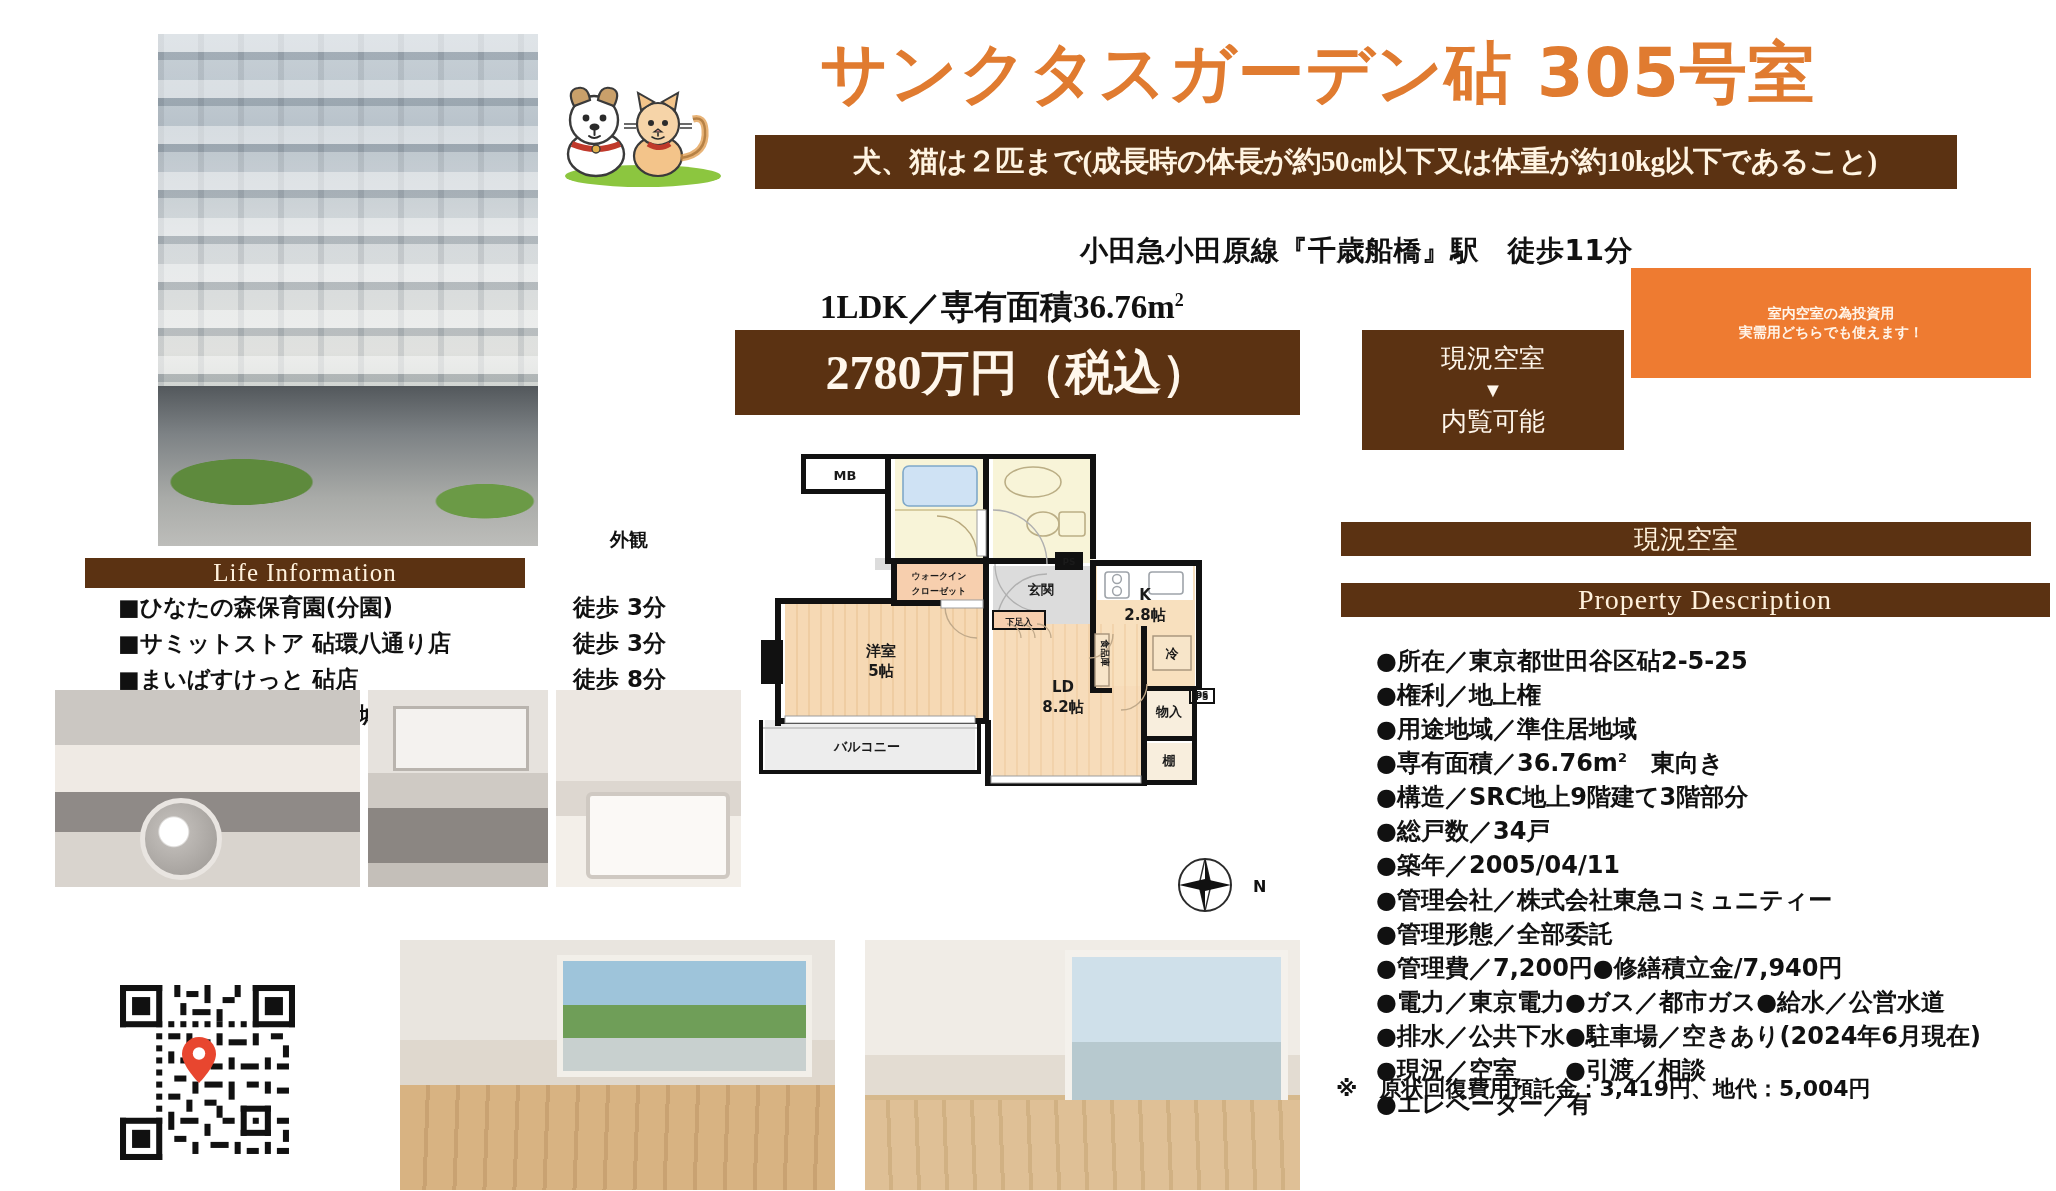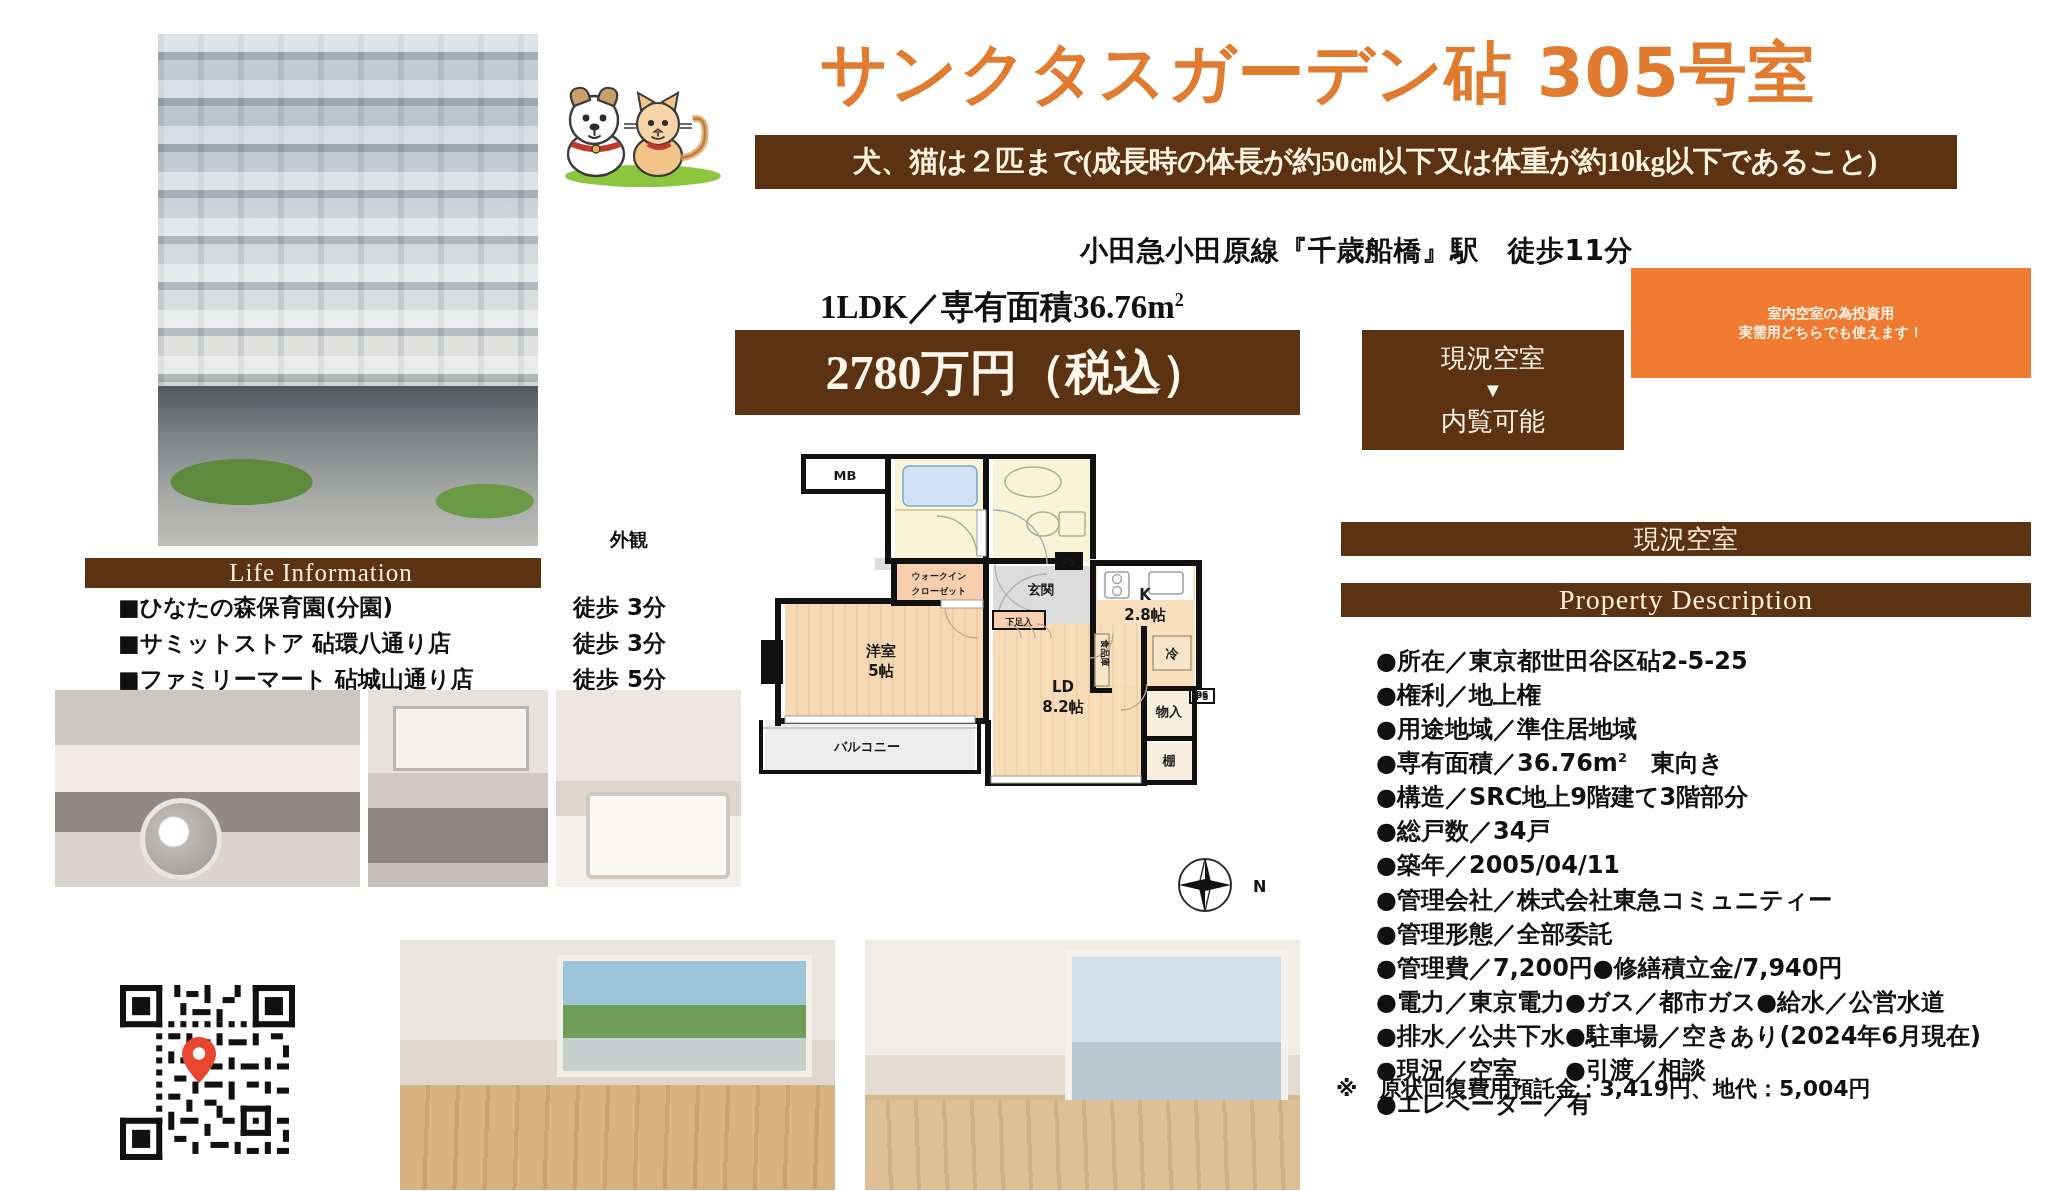--- a/index.html
+++ b/index.html
@@ -73,21 +73,21 @@
   }
   #vacancy-box .arrow{font-size:20px;line-height:1;}
 
   
   .bar{
     background:#5B3212;color:#FFF1DC;
     display:flex;align-items:center;justify-content:center;
     font-family:"Liberation Serif","DejaVu Serif",serif;
   }
   #status-bar{left:1341px;top:522px;width:690px;height:34px;font-size:26px;}
-  #prop-bar{left:1341px;top:583px;width:690px;height:34px;font-size:28px;letter-spacing:1px;}
+  #prop-bar{left:1341px;top:583px;width:690px;height:34px;font-size:28px;letter-spacing:1px;padding-left:19px;}
 
   
   #prop-list{
     left:1336px;top:620px;width:712px;
     font-family:"DejaVu Sans",sans-serif;
     font-size:24px;font-weight:700;line-height:1.42;
   }
   #prop-list li{list-style:none;white-space:nowrap;}
   #prop-list sup{font-size:13px;vertical-align:super;}
   #prop-note{
@@ -96,21 +96,21 @@
     font-size:22px;font-weight:600;line-height:1.3;
   }
   #prop-note .n2{display:block;padding-left:56px;}
 
   
   #life-bar{
     left:85px;top:558px;width:440px;height:30px;
     background:#5B3212;color:#FFF1DC;
     display:flex;align-items:center;justify-content:center;
     font-family:"Liberation Serif","DejaVu Serif",serif;
-    font-size:25px;letter-spacing:1px;padding-left:16px;
+    font-size:25px;letter-spacing:1px;
   }
   #life-list{
     left:82px;top:592px;width:620px;
     font-family:"DejaVu Sans",sans-serif;font-size:23px;font-weight:700;
   }
   #life-list .row{display:flex;align-items:baseline;margin-bottom:5px;justify-content:center;}
   #life-list .nm{width:455px;white-space:nowrap;}
   #life-list .tm{white-space:nowrap;}
 
   
@@ -306,20 +306,24 @@
 
 <div class="abs" id="life-bar">Life Information</div>
 <div class="abs" id="life-list">
   <div class="row">
     <span class="nm">■ひなたの森保育園(分園)</span>
     <span class="tm">徒歩 3分</span>
   </div>
   <div class="row">
     <span class="nm">■サミットストア 砧環八通り店</span>
     <span class="tm">徒歩 3分</span>
+  </div>
+  <div class="row">
+    <span class="nm">■まいばすけっと 砧店</span>
+    <span class="tm">徒歩 8分</span>
   </div>
   <div class="row">
     <span class="nm">■ファミリーマート 砧城山通り店</span>
     <span class="tm">徒歩 5分</span>
   </div>
 </div>
 
 <div class="photo" id="photo-kitchen"></div>
 <div class="photo" id="photo-vanity"></div>
 <div class="photo" id="photo-bath"></div>

